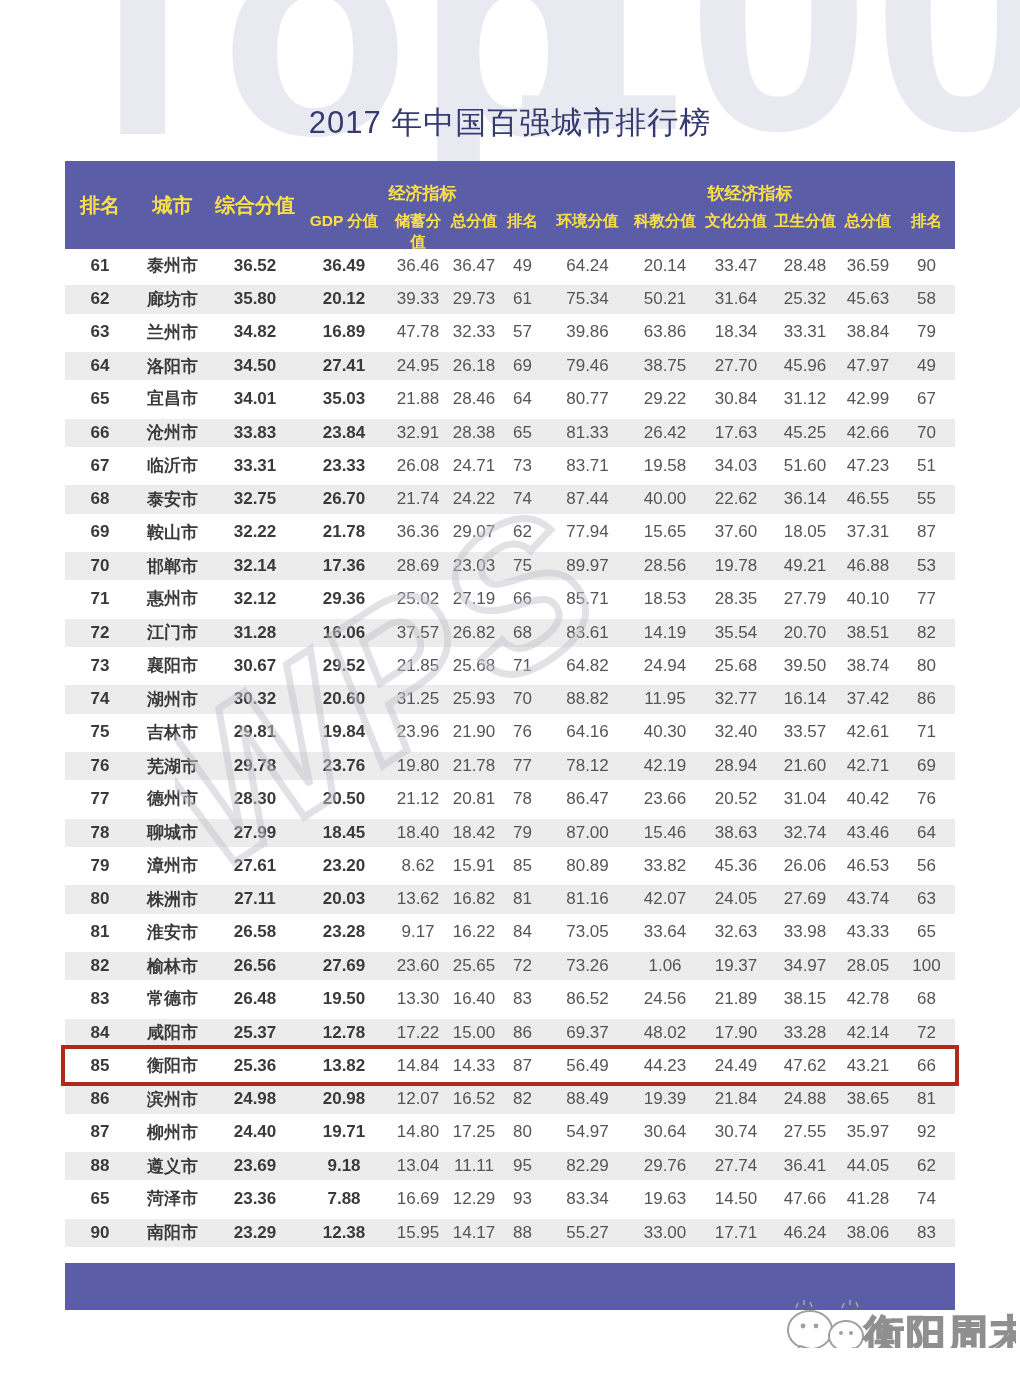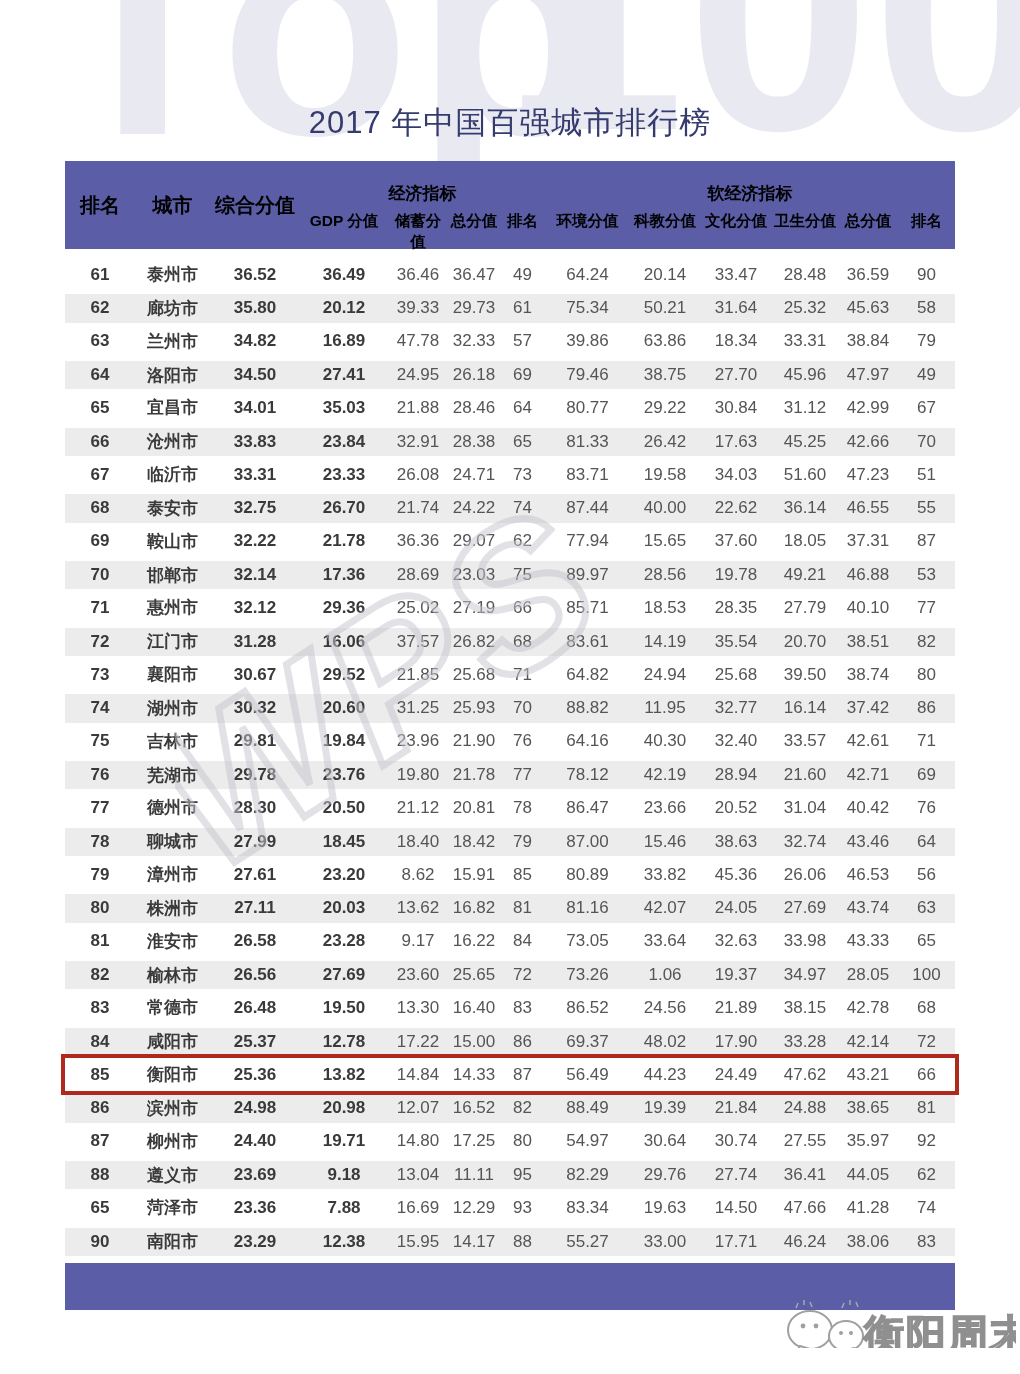--- a/index.html
+++ b/index.html
@@ -45,35 +45,35 @@
     width:890px;
     z-index:1;
   }
   .grid {
     display:grid;
     grid-template-columns:70px 75px 90px 88px 60px 52px 45px 85px 70px 72px 66px 60px 57px;
   }
 
   .thead {
     background:#5b5ea6;
-    color:#000000;
+    color:#fde047;
     height:88px;
     grid-template-rows:46px 42px;
     align-items:center;
   }
   .h-main  { grid-row:1 / 3; text-align:center; font-size:20px; font-weight:bold; }
   .h-rank  { grid-column:1; }
   .h-city  { grid-column:2; }
   .h-comp  { grid-column:3; }
   .h-group { grid-row:1; align-self:end; padding-bottom:2px; text-align:center; font-size:17px; font-weight:bold; }
   .h-group-econ { grid-column:4 / 8; }
   .h-group-soft { grid-column:8 / 14; }
   .h-sub   { grid-row:2; align-self:start; padding-top:4px; text-align:center; font-size:15.5px; font-weight:bold; }
 
-  .tbody { background:#4c1d95;margin-top:9px; }
+  .tbody { background:#4c1d95; }
   .row {
     height:33.33px;
     align-items:center;
     background:#ffffff;
   }
   .row.stripe {
     background:#ececec;
     border-top:3px solid #ffffff;
     border-bottom:2px solid #ffffff;
   }

